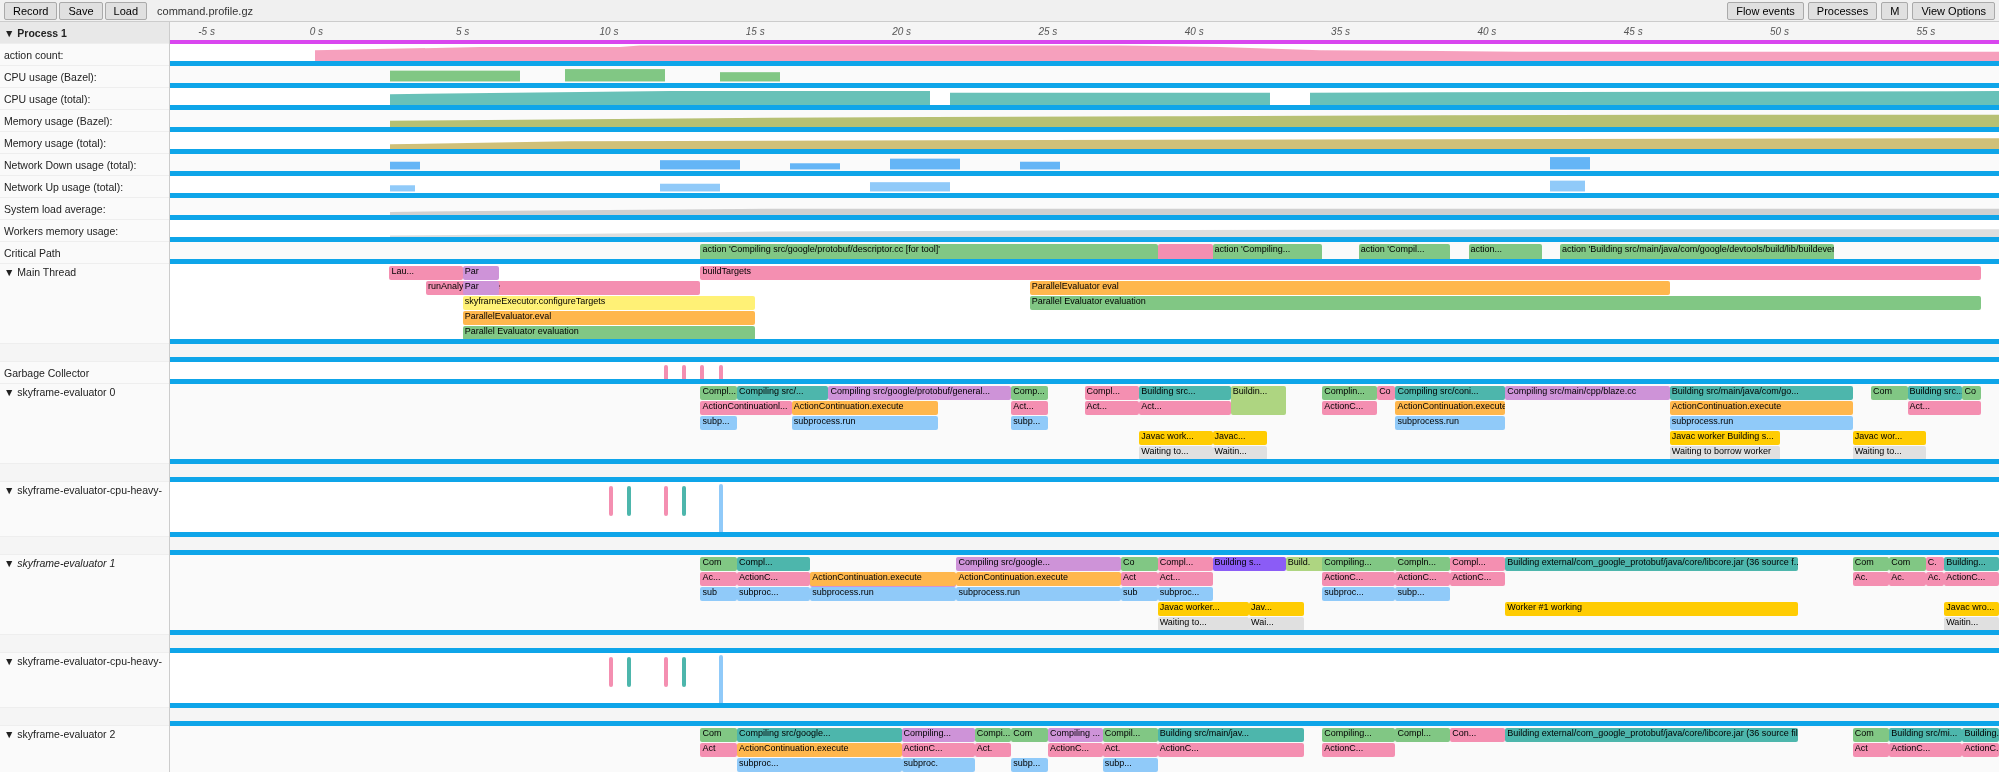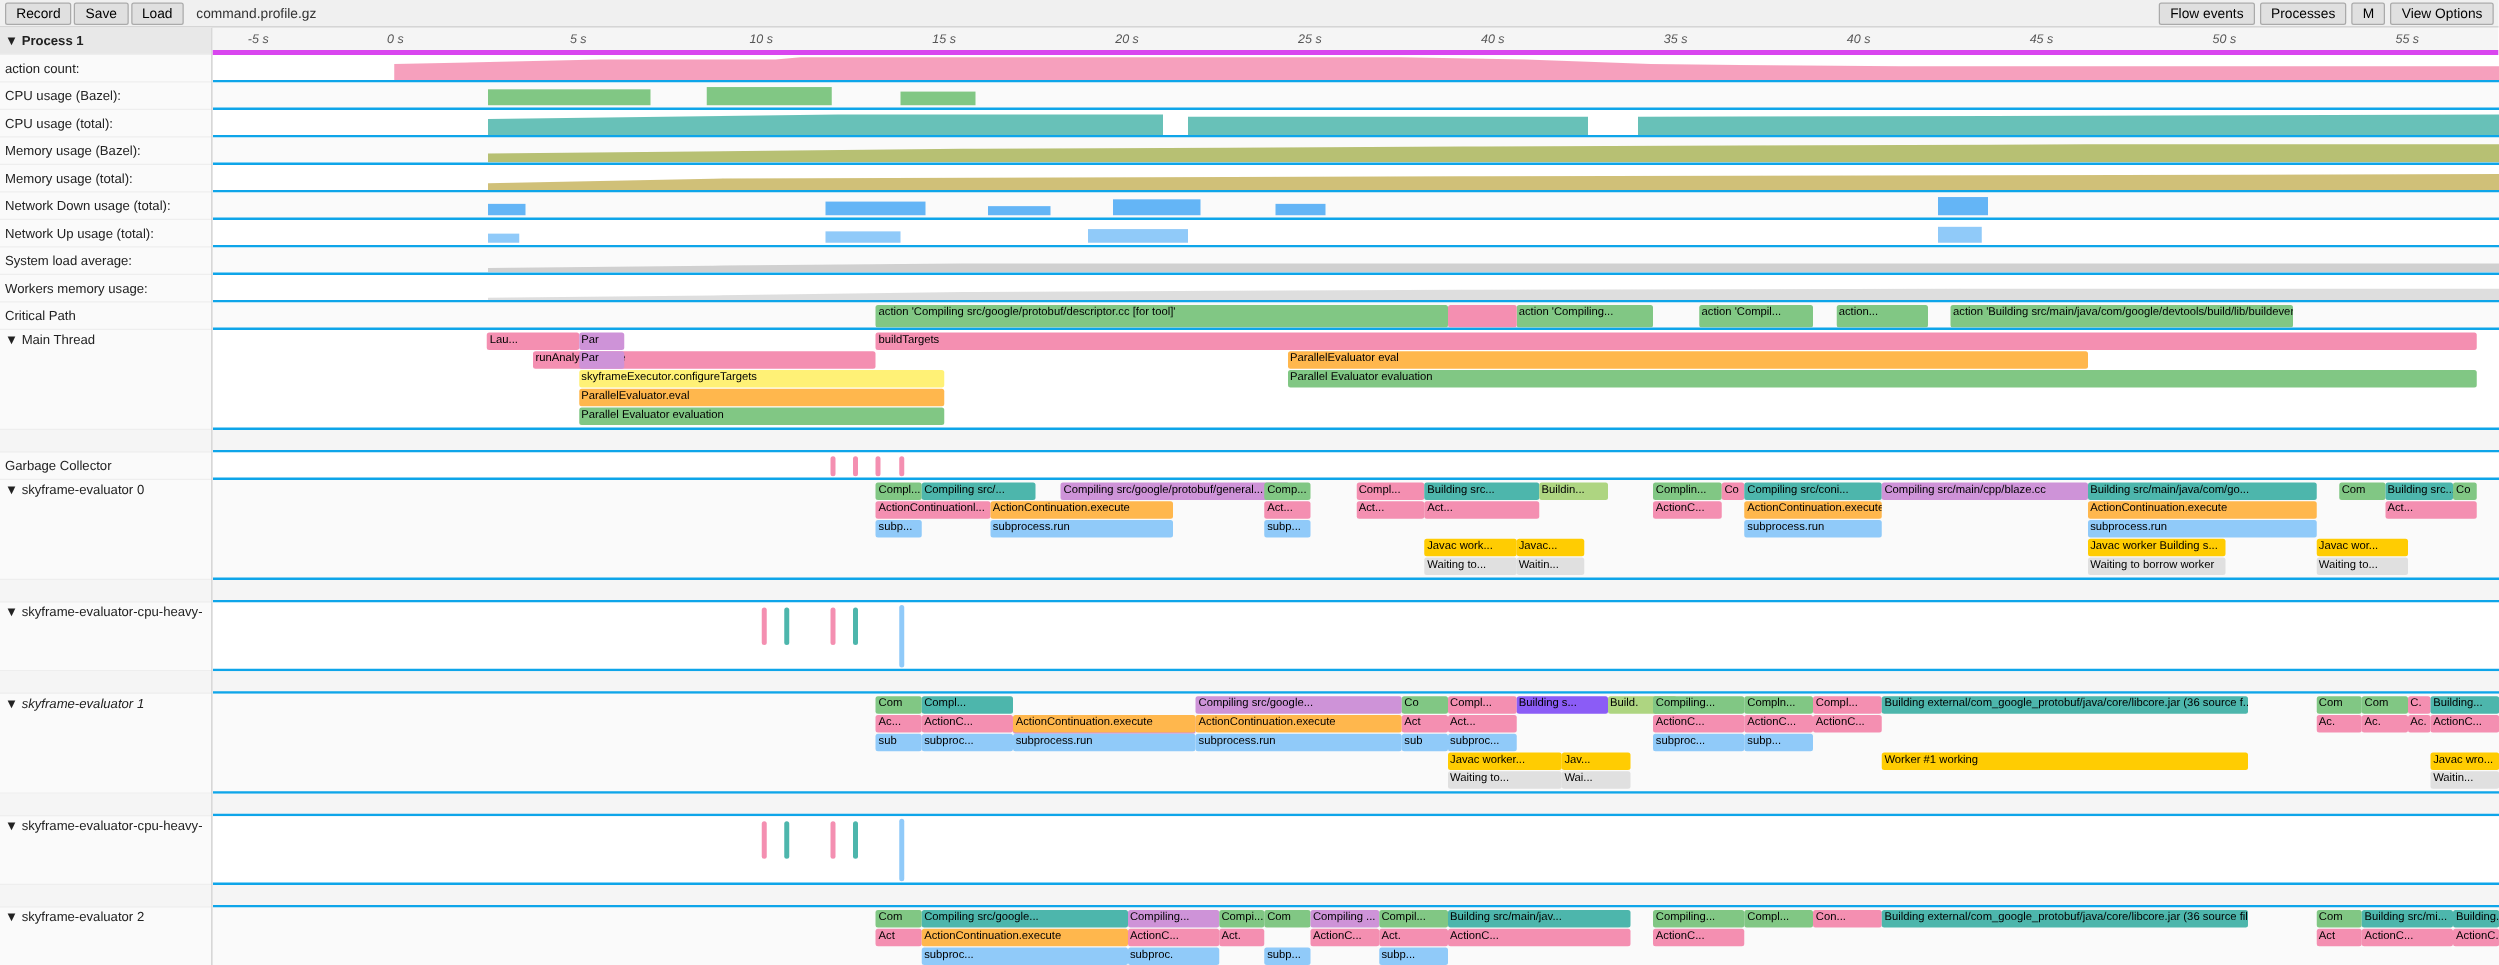--- a/index.html
+++ b/index.html
@@ -102,21 +102,21 @@
       transform: translateX(-50%);
     }
 
     #tracks-container {
       position: relative;
       overflow: hidden;
     }
 
     .track {
       position: relative;
-      border-bottom: 2px solid #0ea5e9;
+      border-bottom: 5px solid #0ea5e9;
       overflow: hidden;
     }
 
     .span-block {
       position: absolute;
       top: 1px;
       font-size: 9px;
       overflow: hidden;
       white-space: nowrap;
       border-radius: 2px;
@@ -333,25 +333,25 @@
           <span class="span-block" style="left:27%;width:1px;height:16px;background:#f48fb1;top:3px;"></span>
           <span class="span-block" style="left:28%;width:1px;height:16px;background:#f48fb1;top:3px;"></span>
           <span class="span-block" style="left:29%;width:1px;height:16px;background:#f48fb1;top:3px;"></span>
           <span class="span-block" style="left:30%;width:1px;height:16px;background:#f48fb1;top:3px;"></span>
         </div>
 
         <div class="track" style="height:80px; background:#fafafa; position:relative;">
 
           <span class="span-block" style="left:29%;width:2%;height:14px;background:#81c784;top:2px;">Compl...</span>
           <span class="span-block" style="left:31%;width:5%;height:14px;background:#4db6ac;top:2px;">Compiling src/...</span>
-          <span class="span-block" style="left:36%;width:10%;height:14px;background:#ce93d8;top:2px;margin-left:20px;">Compiling src/google/protobuf/general...</span>
+          <span class="span-block" style="left:36%;width:10%;height:14px;background:#ce93d8;top:2px;">Compiling src/google/protobuf/general...</span>
           <span class="span-block" style="left:46%;width:2%;height:14px;background:#81c784;top:2px;">Comp...</span>
           <span class="span-block" style="left:50%;width:3%;height:14px;background:#f48fb1;top:2px;">Compl...</span>
           <span class="span-block" style="left:53%;width:5%;height:14px;background:#4db6ac;top:2px;">Building src...</span>
-          <span class="span-block" style="left:58%;width:3%;height:14px;background:#aed581;top:2px;">Buildin...</span>
+          <span class="span-block" style="left:58%;width:3%;height:29px;background:#aed581;top:2px;">Buildin...</span>
 
           <span class="span-block" style="left:63%;width:3%;height:14px;background:#81c784;top:2px;">Complin...</span>
           <span class="span-block" style="left:66%;width:1%;height:14px;background:#f48fb1;top:2px;">Co</span>
           <span class="span-block" style="left:67%;width:6%;height:14px;background:#4db6ac;top:2px;">Compiling src/coni...</span>
           <span class="span-block" style="left:73%;width:9%;height:14px;background:#ce93d8;top:2px;">Compiling src/main/cpp/blaze.cc</span>
           <span class="span-block" style="left:82%;width:10%;height:14px;background:#4db6ac;top:2px;">Building src/main/java/com/go...</span>
           <span class="span-block" style="left:93%;width:2%;height:14px;background:#81c784;top:2px;">Com</span>
           <span class="span-block" style="left:95%;width:3%;height:14px;background:#4db6ac;top:2px;">Building src...</span>
           <span class="span-block" style="left:98%;width:1%;height:14px;background:#81c784;top:2px;">Co</span>
 

